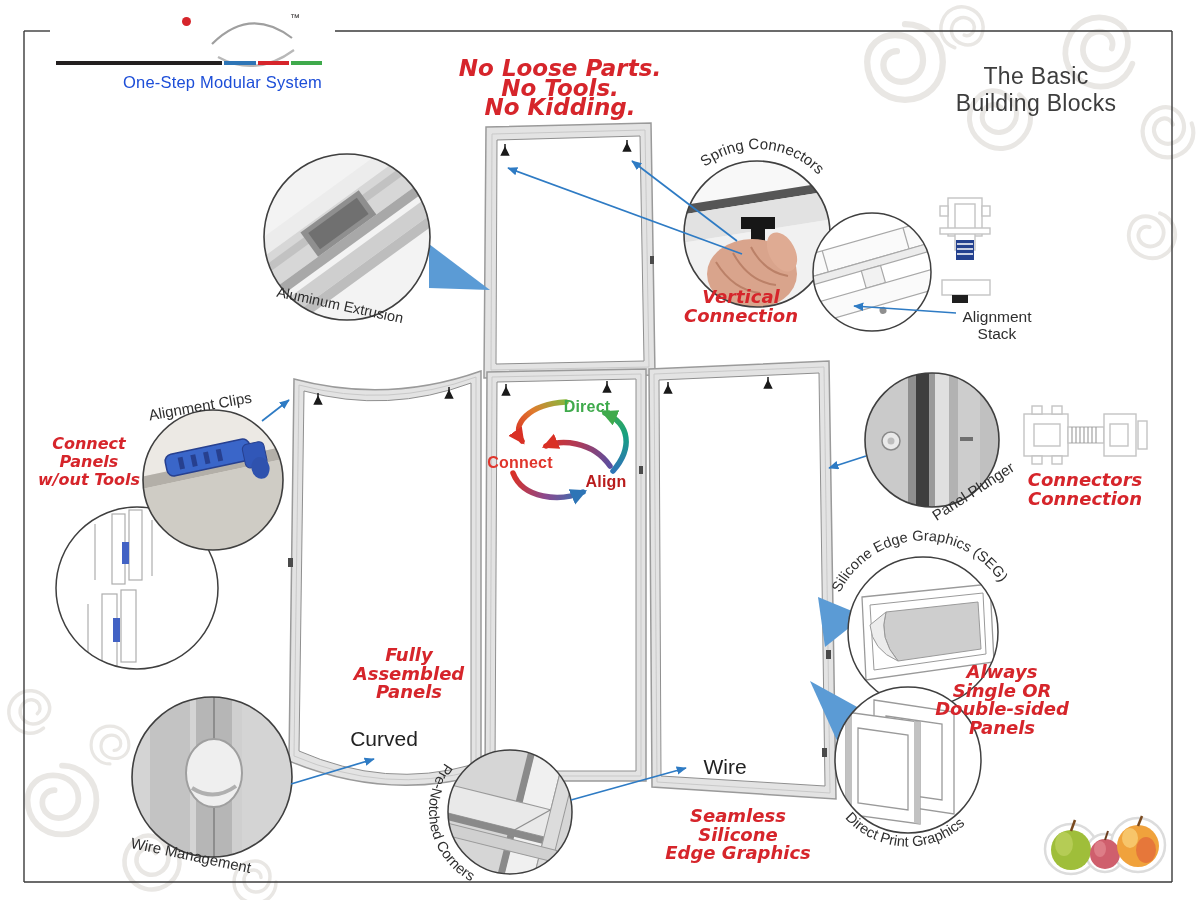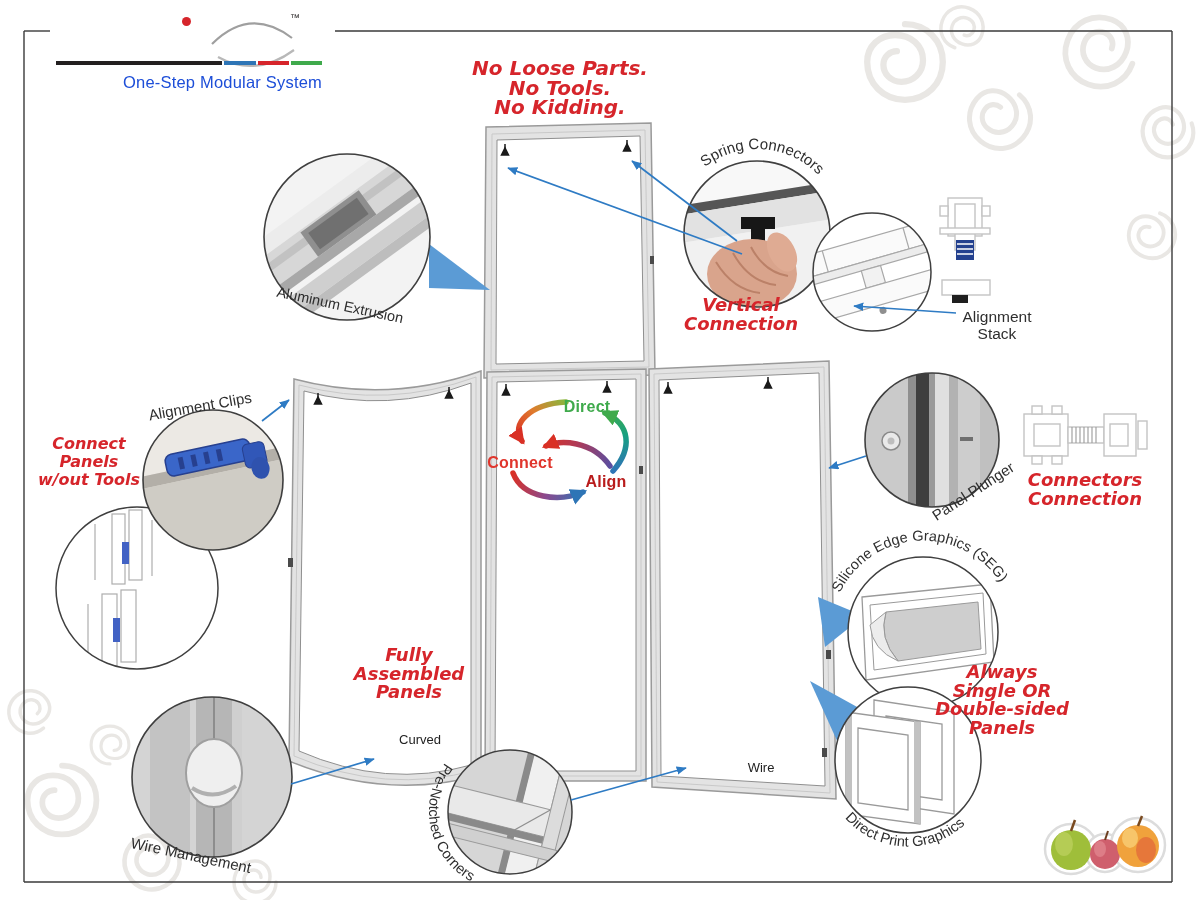--- a/index.html
+++ b/index.html
@@ -3,27 +3,27 @@
 <meta charset="utf-8">
 <style>
   html,body{margin:0;padding:0;background:#ffffff;}
   #page{position:relative;width:1200px;height:900px;background:#ffffff;overflow:hidden;
         font-family:"Liberation Sans",sans-serif;}
   #art{position:absolute;left:0;top:0;z-index:1;}
   .txt{position:absolute;z-index:3;white-space:nowrap;}
   .center{transform:translateX(-50%);text-align:center;}
   .pivot{transform:translate(-50%,-50%);text-align:center;}
   .script{font-family:"DejaVu Sans",sans-serif;font-style:italic;font-weight:bold;color:#d6252b;}
-  .slogan{font-size:20px;line-height:19.5px;}
+  .slogan{font-size:23px;line-height:19.5px;}
   .script-md{font-size:18px;line-height:18.5px;}
   .script-sm{font-size:16px;line-height:18px;}
   .title{font-size:23px;line-height:26.5px;color:#3d3d3d;letter-spacing:.3px;}
   .lbl{color:#2e2e2e;font-size:15px;}
   .lbl-sm{color:#2e2e2e;font-size:14.5px;}
-  .panel-tag{color:#222;font-size:13px;margin-left:36px;}
+  .panel-tag{color:#222;font-size:21px;}
   .two-line{line-height:17px;font-size:15.5px;color:#2e2e2e;}
   .cycle-lbl{font-size:16px;font-weight:bold;letter-spacing:.2px;}
   .brand{font-size:56px;line-height:58px;color:#231f20;letter-spacing:4px;}
   .tm{font-size:10px;color:#231f20;}
   .tagline{font-size:16.5px;font-weight:normal;color:#1d4ed8;letter-spacing:.2px;}
   .bar{position:absolute;z-index:3;}
   .idot{position:absolute;z-index:4;width:9px;height:9px;border-radius:50%;background:#d6252b;}
 </style>
 </head>
 <body>
@@ -456,47 +456,56 @@
 <div class="bar" style="left:258px;top:60.5px;width:31px;height:4.5px;background:#d6252b;"></div>
 <div class="bar" style="left:291px;top:60.5px;width:31px;height:4.5px;background:#3faa4c;"></div>
 <div class="txt tagline" style="left:116px;top:73px;width:206px;text-align:right;">One-Step Modular System</div>
 
 <div class="txt center script slogan" style="left:560px;top:59px;">
   <div>No Loose Parts.</div>
   <div>No Tools.</div>
   <div>No Kidding.</div>
 </div>
 
+<div class="txt center title" style="left:1036px;top:63px;">
+  <div>The Basic</div>
+  <div>Building Blocks</div>
+</div>
 
 <div class="txt pivot cycle-lbl" style="left:587px;top:407px;color:#3faa4c;">Direct</div>
 <div class="txt pivot cycle-lbl" style="left:520px;top:463px;color:#e0352c;">Connect</div>
 <div class="txt pivot cycle-lbl" style="left:606px;top:482px;color:#b91c1c;">Align</div>
 
 <div class="txt pivot lbl-sm" style="left:340px;top:305px;transform:translate(-50%,-50%) rotate(12deg);">Aluminum Extrusion</div>
 <div class="txt pivot lbl" style="left:200px;top:406px;transform:translate(-50%,-50%) rotate(-10deg);">Alignment Clips</div>
 <div class="txt pivot lbl" style="left:973px;top:491px;transform:translate(-50%,-50%) rotate(-33deg);">Panel Plunger</div>
 <div class="txt pivot lbl" style="left:191px;top:855px;transform:translate(-50%,-50%) rotate(12deg);">Wire Management</div>
 
-<div class="txt center script script-md" style="left:741px;top:296px;">
+<div class="txt center script script-md" style="left:741px;top:288px;">
   <div>Vertical</div>
   <div>Connection</div>
 </div>
 <div class="txt center script script-md" style="left:1085px;top:471px;">
   <div>Connectors</div>
   <div>Connection</div>
 </div>
 <div class="txt center script script-sm" style="left:89px;top:435px;">
   <div>Connect</div>
   <div>Panels</div>
   <div>w/out Tools</div>
 </div>
 <div class="txt center script script-md" style="left:378px;top:646px;margin-left:31px;">
   <div>Fully</div>
   <div>Assembled</div>
   <div>Panels</div>
+</div>
+<div class="txt center script script-md" style="left:738px;top:807px;">
+  <div>Seamless</div>
+  <div>Silicone</div>
+  <div>Edge Graphics</div>
 </div>
 <div class="txt center script script-md" style="left:1002px;top:663px;">
   <div>Always</div>
   <div>Single OR</div>
   <div>Double-sided</div>
   <div>Panels</div>
 </div>
 
 <div class="txt center two-line" style="left:997px;top:308px;">
   <div>Alignment</div>

